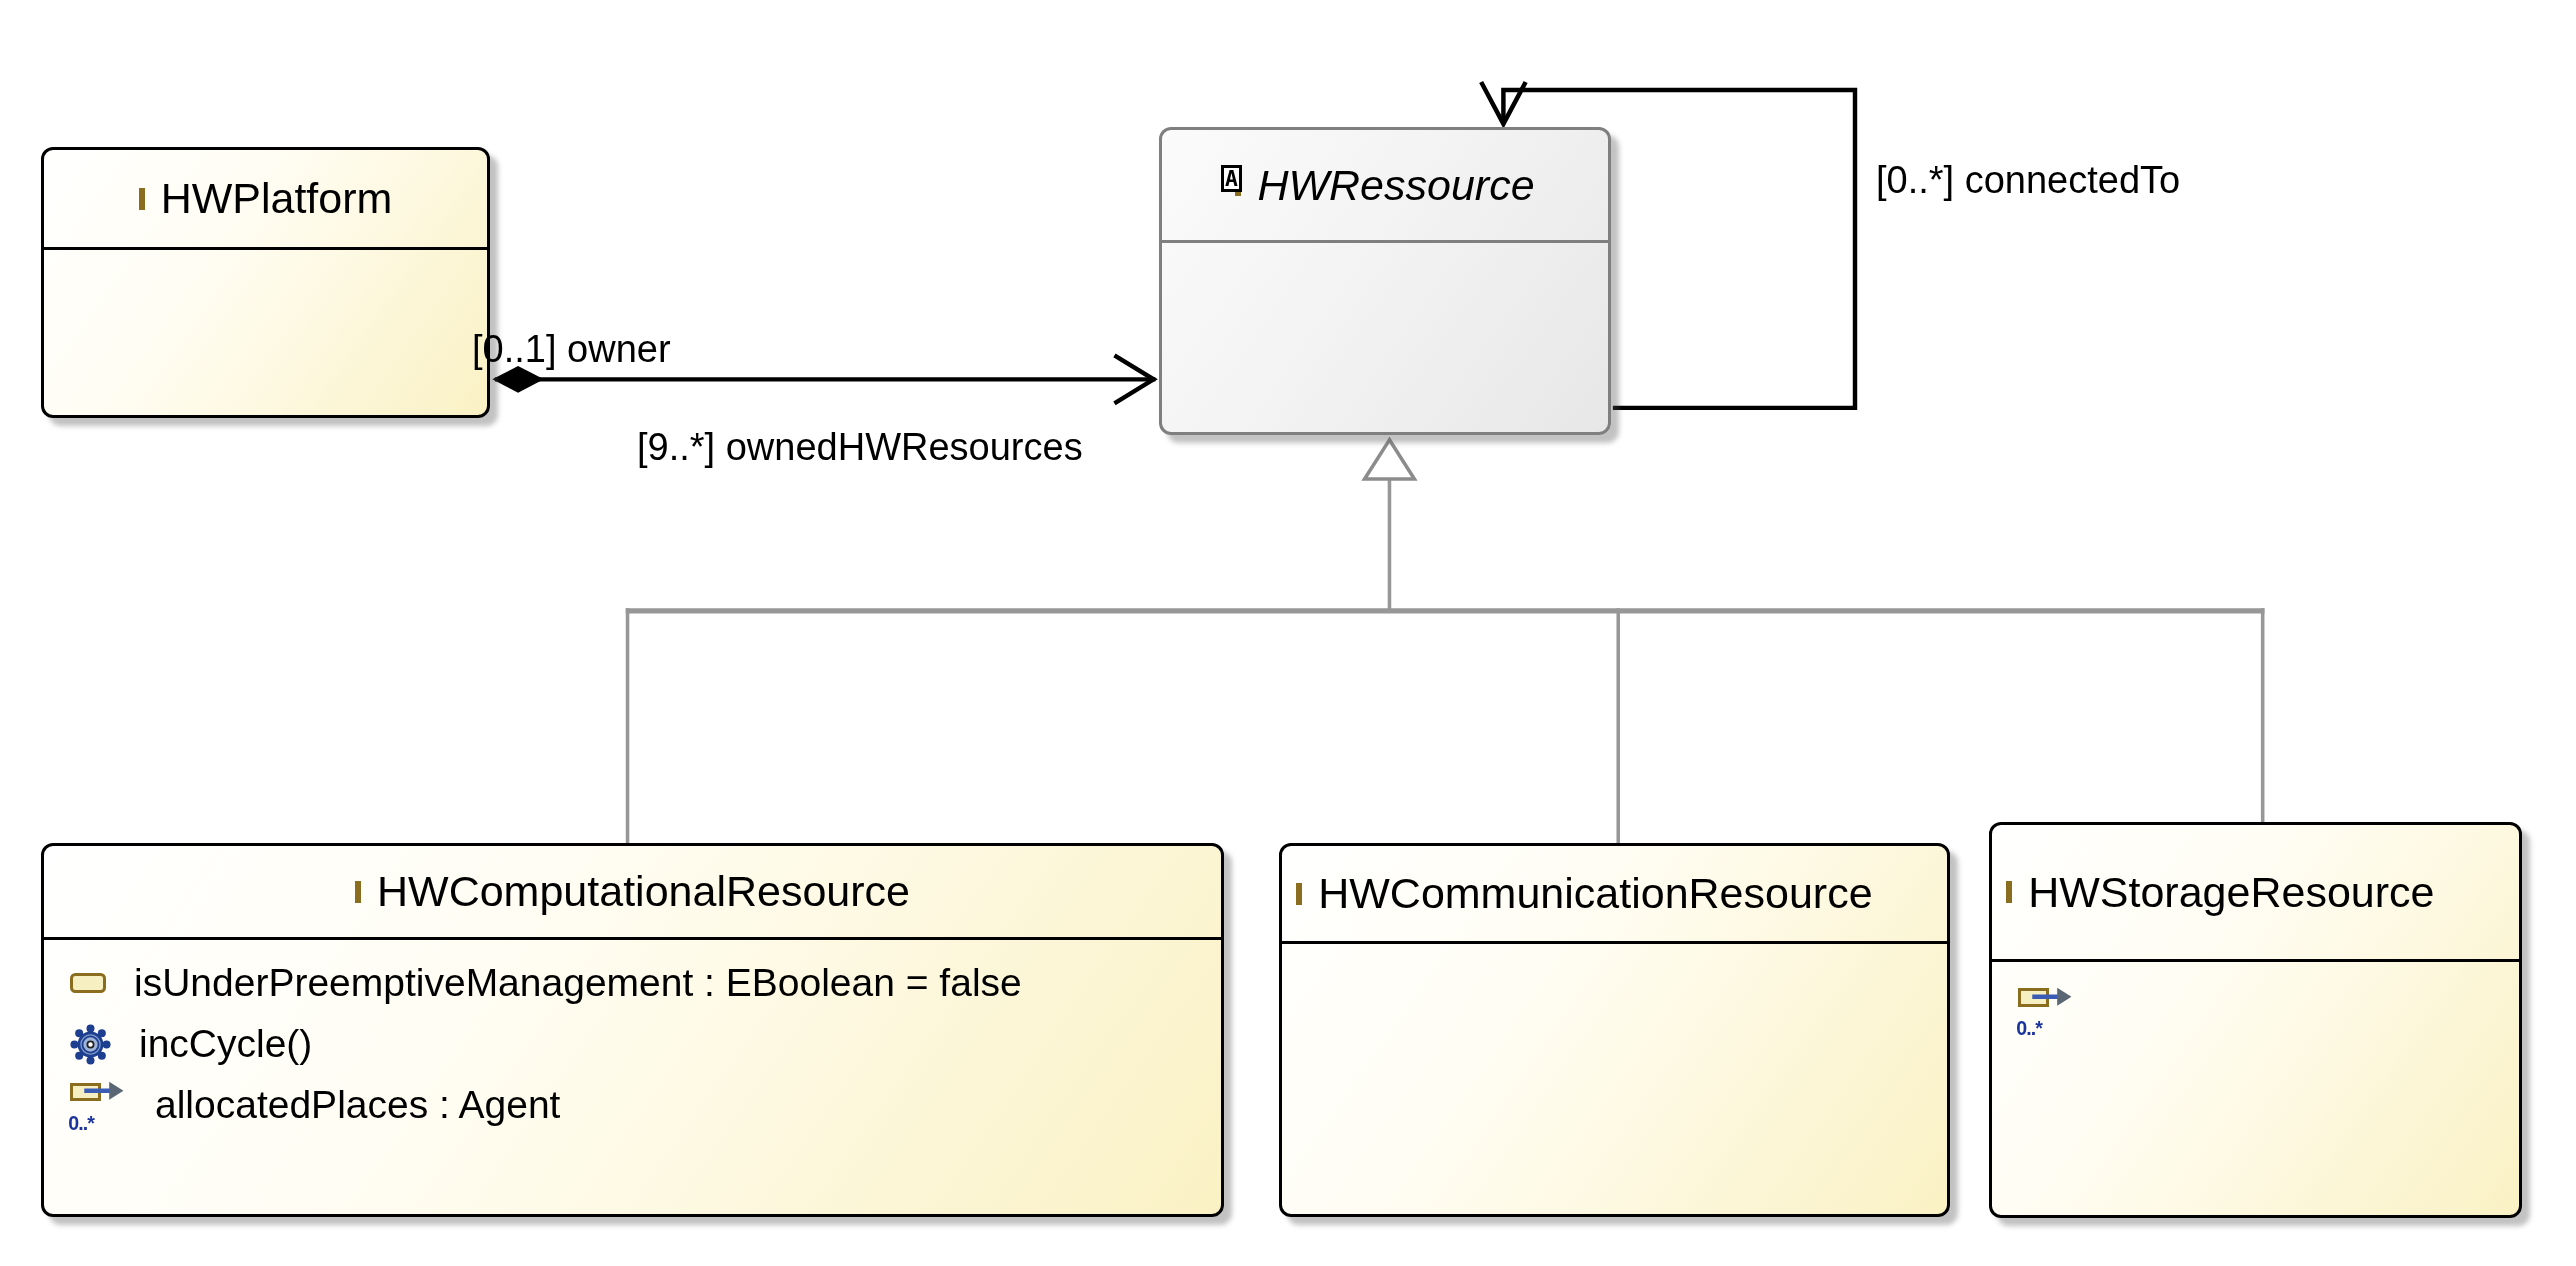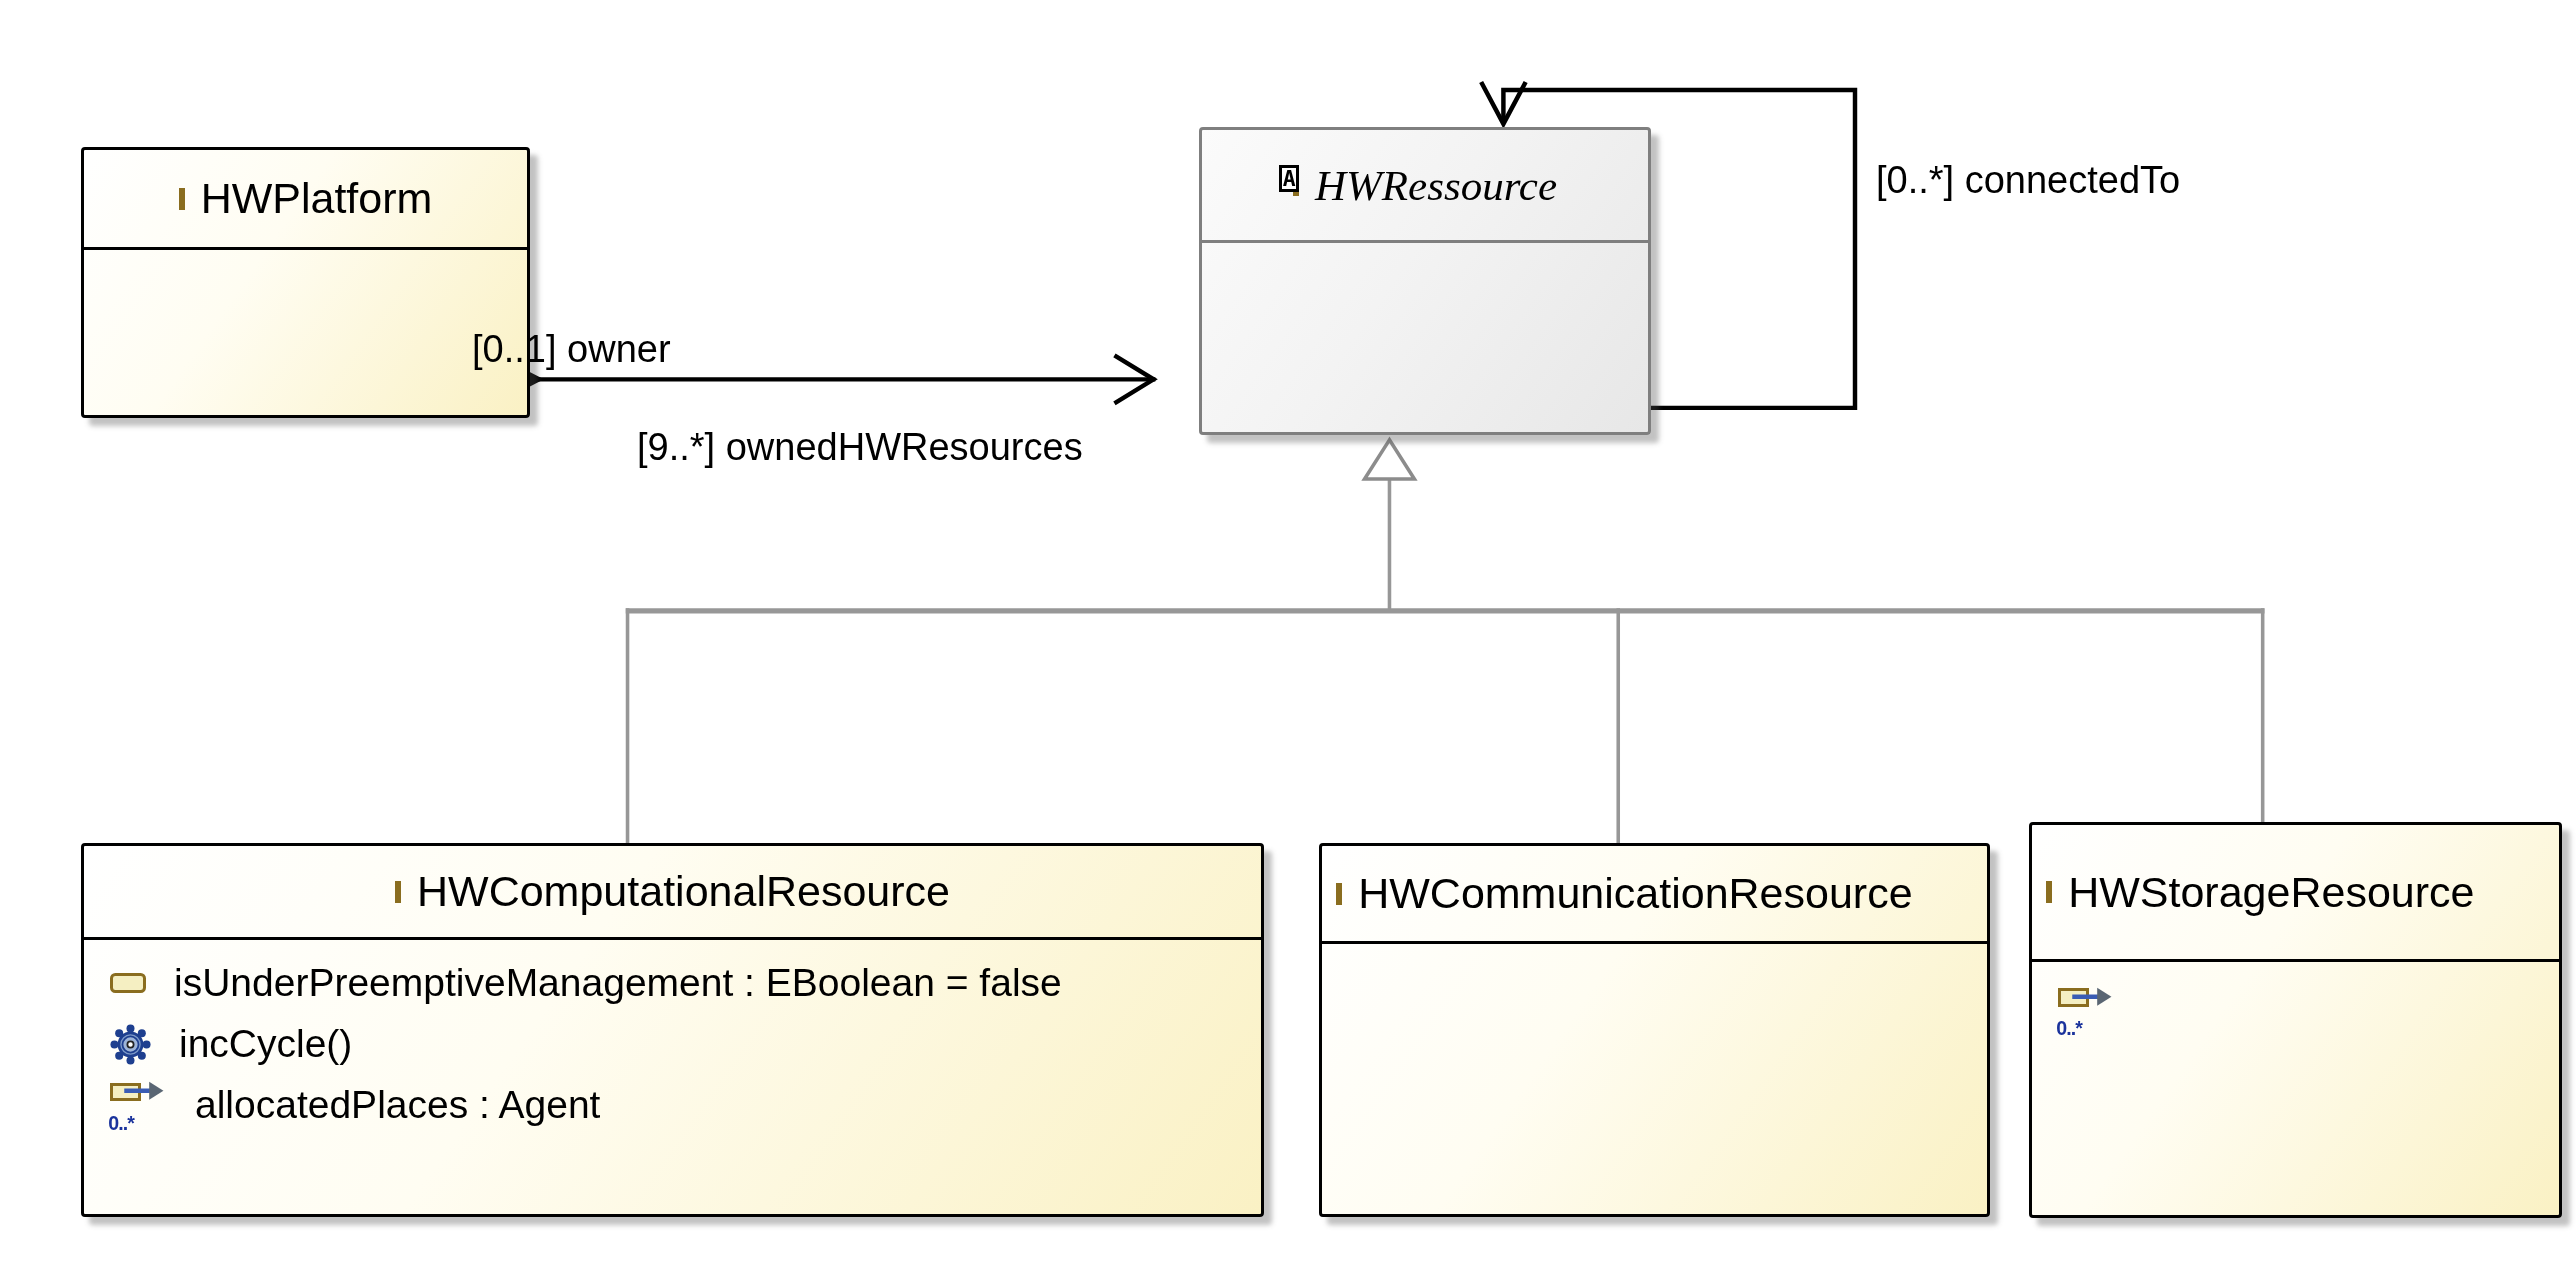--- a/index.html
+++ b/index.html
@@ -4,36 +4,36 @@
 <style>
   html,body{margin:0;padding:0;background:#fff;}
   .canvas{
     position:relative;width:2576px;height:1267px;overflow:hidden;
     font-family:"Liberation Sans","DejaVu Sans",sans-serif;color:#000;background:#fff;
   }
   svg.edges{position:absolute;left:0;top:0;}
 
   
   .node{
-    position:absolute;box-sizing:border-box;border:3.6px solid #000;border-radius:4px;
+    position:absolute;box-sizing:border-box;border:3.6px solid #000;border-radius:12px;
     background:linear-gradient(125deg,#ffffff 0%,#fffdf2 40%,#faf1c4 100%);
-    box-shadow:8px 8px 5.3px rgba(80,80,80,0.35);overflow:hidden;margin-left:40px;
+    box-shadow:8px 8px 5.3px rgba(80,80,80,0.35);overflow:hidden;
   }
   .node.abstract{
     border-color:#7f7f7f;
     background:linear-gradient(125deg,#fbfbfb 0%,#f3f3f3 45%,#e7e7e7 100%);
   }
   .hdr{
     display:flex;align-items:center;justify-content:center;gap:16px;
     border-bottom:3.6px solid #000;box-sizing:border-box;white-space:nowrap;
   }
   .node.abstract .hdr{border-bottom-color:#7f7f7f;}
   .hdr.left{justify-content:flex-start;padding-left:14.2px;}
   .title{font-size:43px;}
-  .title.italic{font-style:italic;font-family:Liberation Serif, serif;}
+  .title.italic{font-style:italic;}
 
   
   .cicon-wrap{position:relative;flex:0 0 auto;}
   .cicon{
     width:32px;height:46px;border:3.6px solid #8a6d1f;box-sizing:content-box;
     background:linear-gradient(to bottom,
       #f7f3cd 0 28%,#a7985a 28% 37%,#f7f3cd 37% 56%,#8b8b8b 56% 69%,#f7f3cd 69% 100%);
   }
   .badge{
     position:absolute;top:-12.5px;left:-14.2px;background:#fff;border:3.6px solid #000;

